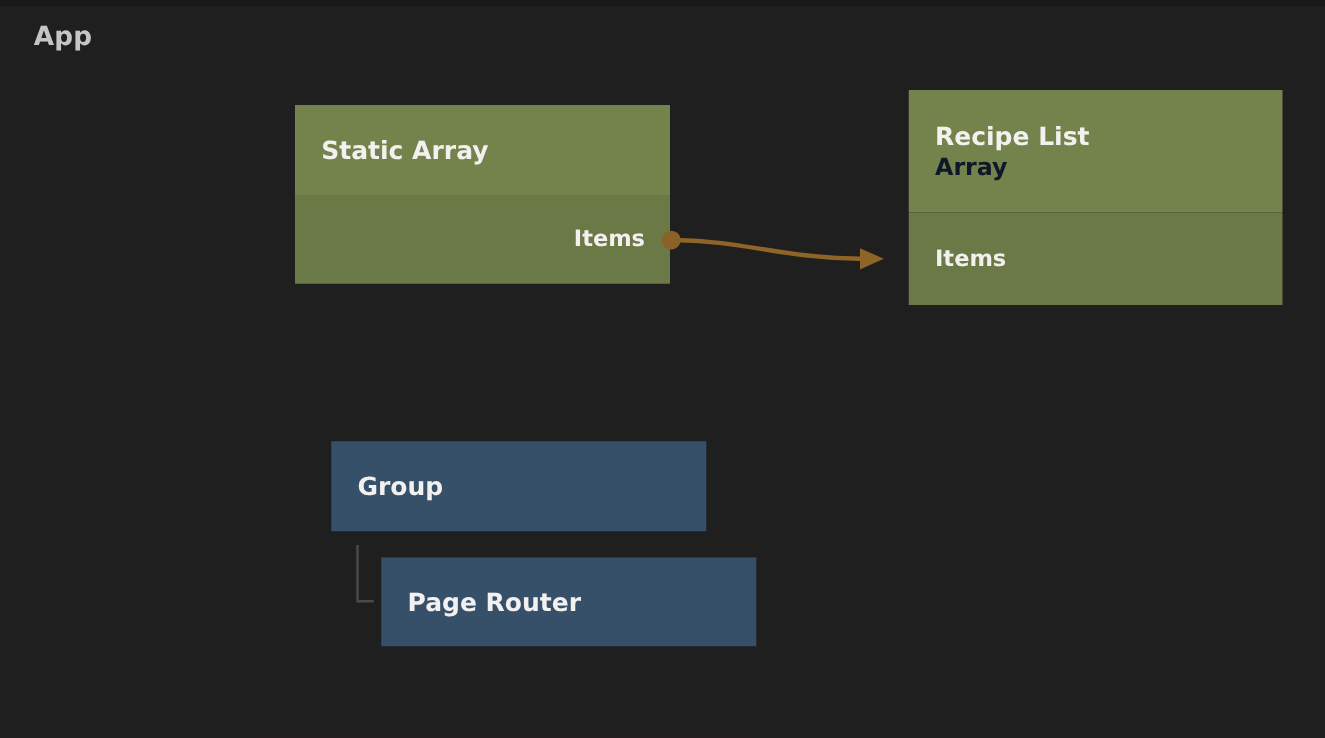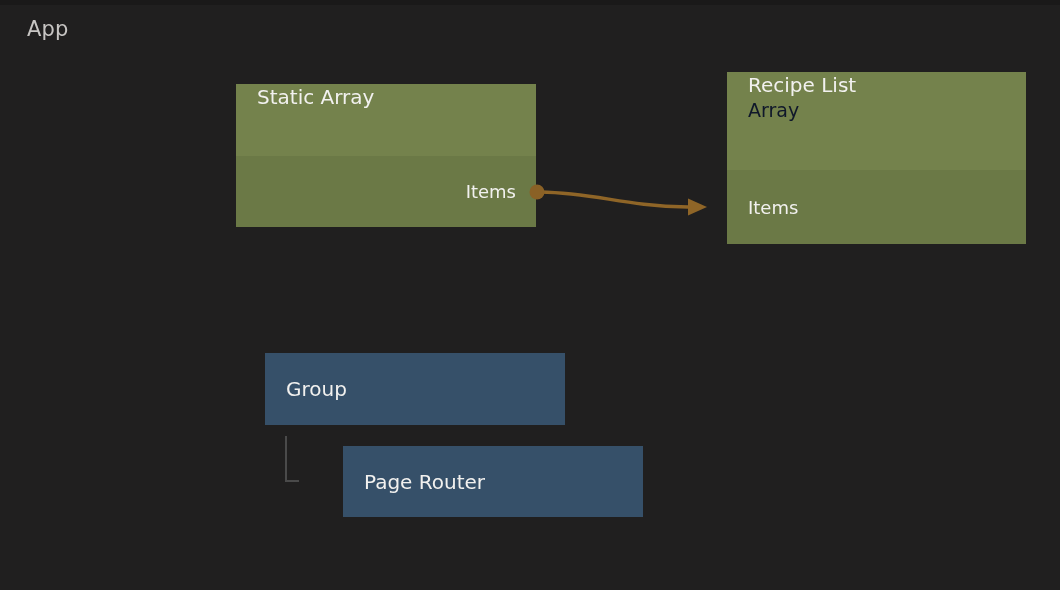--- a/index.html
+++ b/index.html
@@ -6,37 +6,38 @@
   body {
     width: 1060px; height: 590px;
     background: #201f1f;
     font-family: "DejaVu Sans", "Liberation Sans", sans-serif;
     overflow: hidden;
   }
   .canvas {
     position: relative;
     width: 1060px; height: 590px;
     background: #201f1f;
+    font-weight: bold;
   }
   .top-edge {
     position: absolute; left: 0; top: 0; width: 100%; height: 5px;
     background: #1a1919;
   }
   .app-label {
     position: absolute; left: 27px; top: 17px;
     font-size: 21px; color: #c7c5c3;
     letter-spacing: 0.2px;
   }
   .node {
     position: absolute;
     color: #f2f1ef;
     box-sizing: border-box;
   }
   .node .header {
-    display: flex; flex-direction: column; justify-content: flex-start;
+    display: flex; flex-direction: column; justify-content: center;
     padding-left: 21px;
     box-sizing: border-box;
   }
   .node.green .header { background: #74824c; }
   .node.green .body   { background: #6b7946; }
   .node.blue { background: #365069; }
   .node-title { font-size: 20px; line-height: 1.3; }
   .node-subtitle { font-size: 19px; line-height: 1.3; color: #0f172a; }
   .port-row {
     display: flex; align-items: center;
@@ -85,21 +86,21 @@
       </div>
     </div>
   </div>
 
   <div class="node blue" style="left:265px; top:353px; width:300px; height:72px;">
     <div class="blue-title-wrap">
       <span class="node-title">Group</span>
     </div>
   </div>
 
-  <div class="node blue" style="left:305px; top:446px; width:300px; height:71px;margin-left:38px;">
+  <div class="node blue" style="left:305px; top:446px; width:300px; height:71px;">
     <div class="blue-title-wrap">
       <span class="node-title">Page Router</span>
     </div>
   </div>
 
   <svg class="overlay">
 
     <path d="M 286 436 L 286 481 L 299 481" fill="none" stroke-width="2" stroke="#4a4a4a"></path>
 
     <path d="M 540 192 C 598 193, 622 206, 688 207" fill="none" stroke-width="3.5" stroke-linecap="round" stroke="#8f6527"></path>

